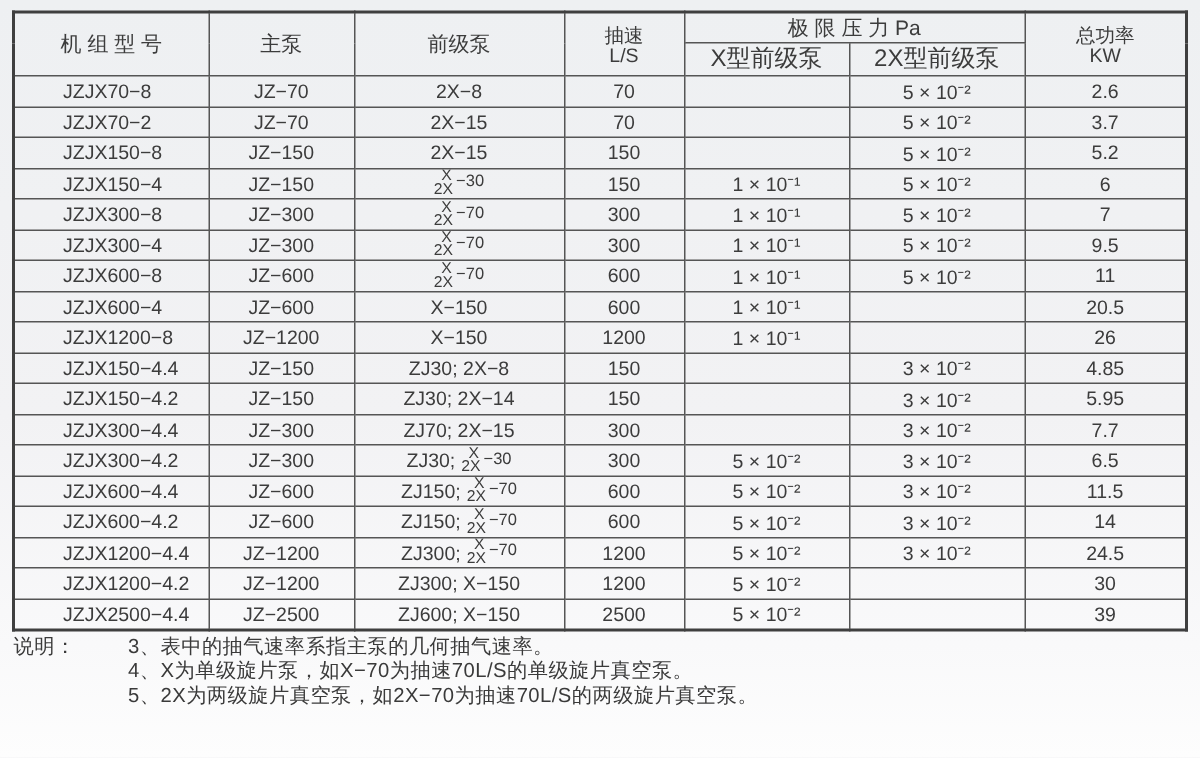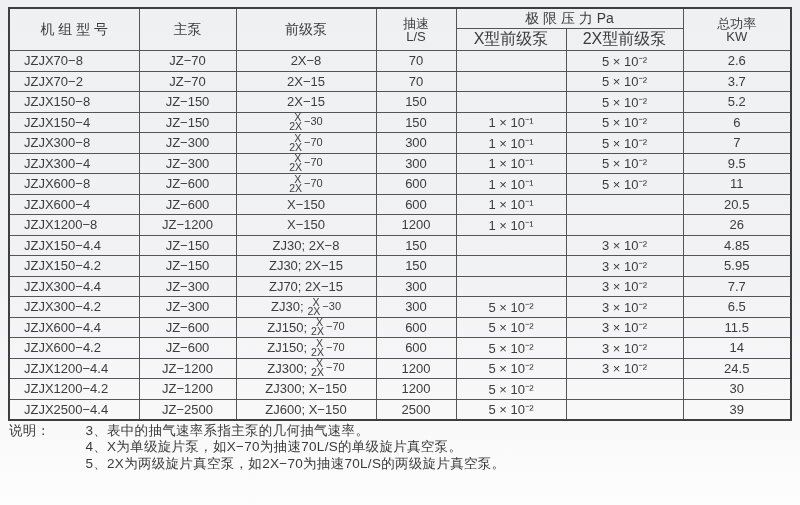--- a/index.html
+++ b/index.html
@@ -49,21 +49,21 @@
   }
   .spec-table thead .twoline div {
     line-height: 13px;
     font-size: 13px;
   }
   .spec-table tbody tr {
     height: 20.5px;
   }
   .spec-table td.cell-model {
     text-align: left;
-    padding-left: 14px;
+    padding-left: 32px;
     margin-top: 16px;
   }
   .fore-flex {
     display: inline-flex;
     align-items: center;
     justify-content: center;
     vertical-align: middle;
   }
   .fore-flex .pre {
     margin-right: 4px;
@@ -252,21 +252,21 @@
           <td>JZ−150</td>
           <td>ZJ30; 2X−8</td>
           <td>150</td>
           <td></td>
           <td>3 × 10⁻²</td>
           <td>4.85</td>
         </tr>
         <tr>
           <td class="cell-model">JZJX150−4.2</td>
           <td>JZ−150</td>
-          <td>ZJ30; 2X−15</td>
+          <td>ZJ30; 2X−14</td>
           <td>150</td>
           <td></td>
           <td>3 × 10⁻²</td>
           <td>5.95</td>
         </tr>
         <tr>
           <td class="cell-model">JZJX300−4.4</td>
           <td>JZ−300</td>
           <td>ZJ70; 2X−15</td>
           <td>300</td>

